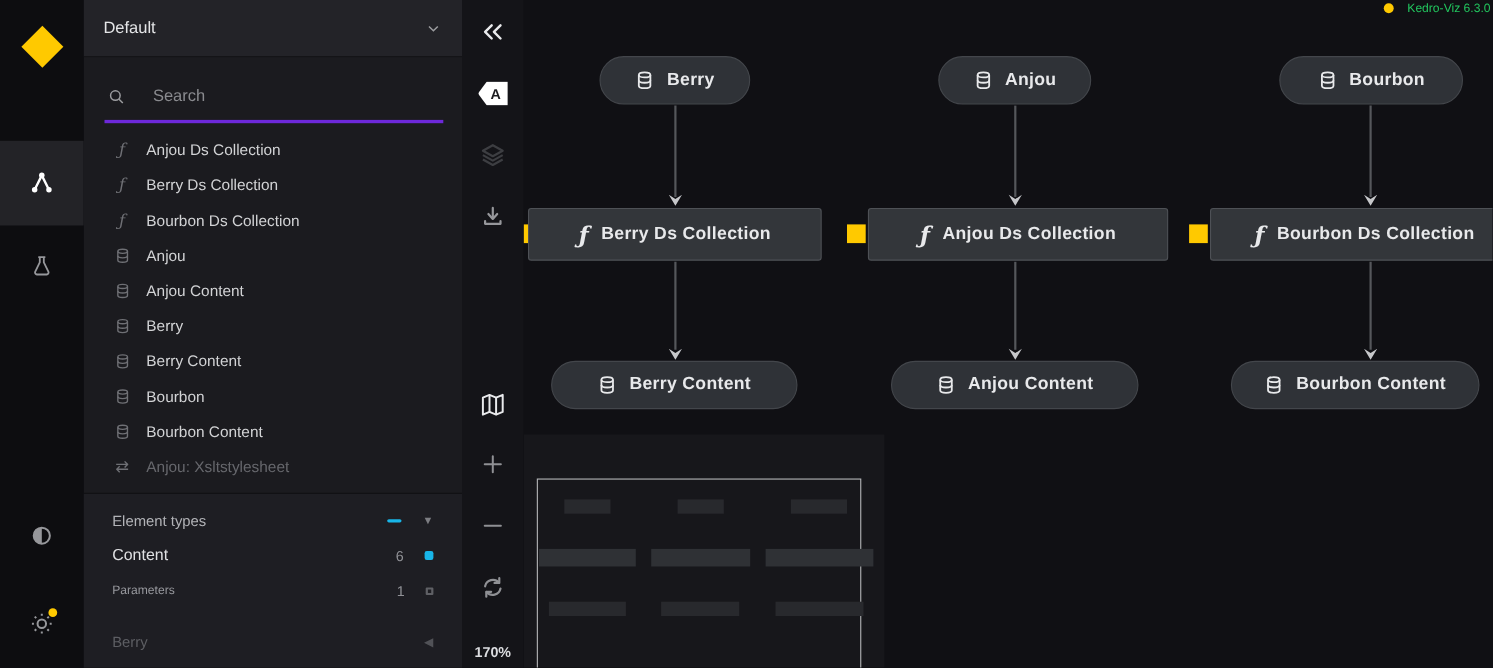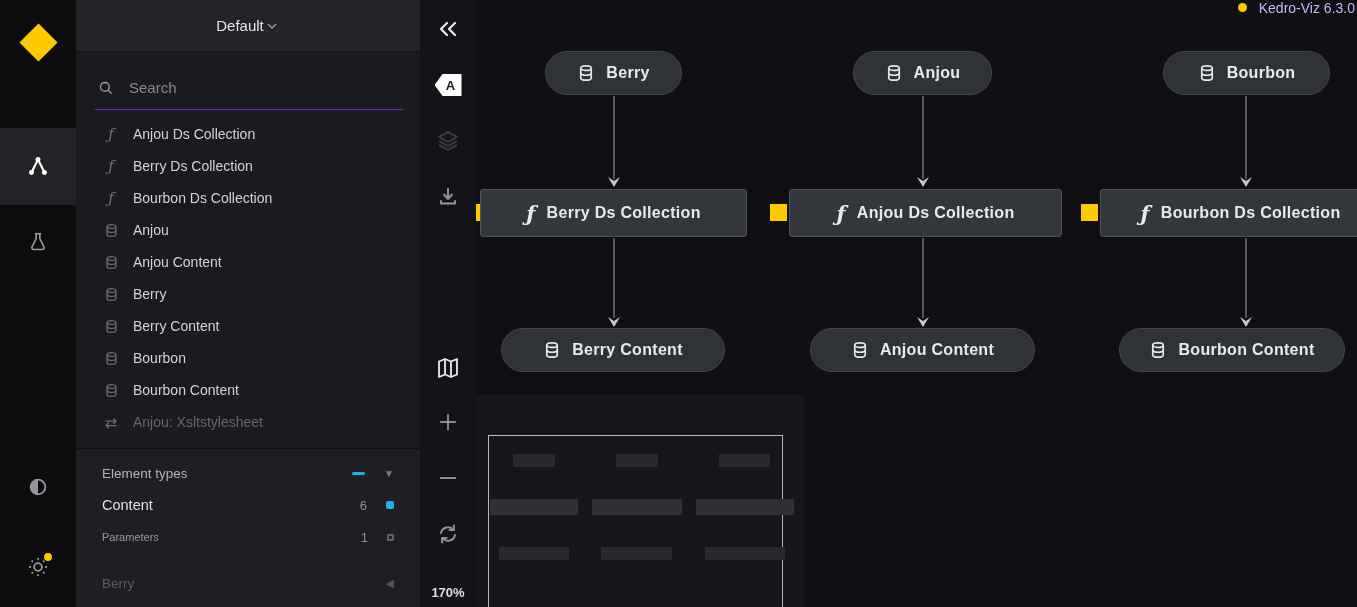--- a/index.html
+++ b/index.html
@@ -13,23 +13,23 @@
 
   
   .left-rail { position:absolute; left:0; top:0; width:76px; height:607px; background:#0d0d10; z-index:5; }
   .logo-wrap { position:absolute; left:0; top:16px; width:76px; height:52px; display:flex; align-items:center; justify-content:center; cursor:pointer; }
   .logo { width:27px; height:27px; background:#ffc900; transform:rotate(45deg); }
   .rail-item { position:absolute; left:0; width:76px; height:56px; display:flex; align-items:center; justify-content:center; cursor:pointer; }
   .rail-item.active { background:#232327; height:77px; }
 
   
   .sidebar { position:absolute; left:76px; top:0; width:344px; height:607px; background:#1b1b1f; z-index:4; }
-  .sb-header { height:52px; background:#232328; border-bottom:1px solid #131316; display:flex; align-items:center; justify-content:center; padding:0 18px 0 18px; cursor:pointer; }
+  .sb-header { height:52px; background:#232328; border-bottom:1px solid #131316; display:flex; align-items:center; justify-content:space-between; padding:0 18px 0 18px; cursor:pointer; }
   .sb-header .sel-label { font-size:15px; color:#e4e5e7; }
-  .search-row { margin:20px 17px 0 19px; display:flex; align-items:center; gap:12px; padding:6px 2px 12px 2px; border-bottom:1px solid #6d28d9;justify-content:flex-end; }
+  .search-row { margin:20px 17px 0 19px; display:flex; align-items:center; gap:22px; padding:6px 2px 12px 2px; border-bottom:3px solid #6d28d9;justify-content:flex-end; }
   .search-row input { flex:1; background:transparent; border:none; outline:none; font-size:15px; color:#d7d8da; font-family:"Liberation Sans",sans-serif; }
   .search-row input::placeholder { color:#8a8b8f; }
   .item-list { margin-top:8px; }
   .list-row { height:32px; display:flex; align-items:center; gap:13px; padding-left:26px; font-size:14px; color:#d2d3d5; cursor:pointer; }
   .list-row .row-icon { width:18px; display:flex; justify-content:center; color:#6f7075; }
   .list-row.dim { color:#66676c; }
   .fn-glyph { font-family:"DejaVu Serif", serif; font-style:italic; font-size:15px; line-height:1; }
   .swap-glyph { font-size:15px; line-height:1; }
 
   .filters { position:absolute; left:0; top:448px; width:344px; height:159px; background:#1e1e23; border-top:1px solid #101013; padding:8px 26px 0 26px;text-align:center; }
@@ -51,21 +51,21 @@
   .toolbar { position:absolute; left:420px; top:0; width:56px; height:607px; background:#141418; z-index:3; }
   .tool { position:absolute; left:0; width:56px; display:flex; justify-content:center; cursor:pointer; }
   .label-tag { width:27px; height:22px; background:#ffffff; clip-path:polygon(0 50%, 30% 0, 100% 0, 100% 100%, 30% 100%); display:flex; align-items:center; justify-content:center; padding-left:5px; }
   .label-tag span { color:#1c1c20; font-weight:bold; font-size:13px; }
   .zoom-label { position:absolute; left:0; top:585px; width:56px; text-align:center; font-size:13px; font-weight:bold; color:#dcdde0; }
 
   
   .canvas { position:absolute; left:476px; top:0; width:881px; height:607px; background:#101014; overflow:hidden; }
   .version { position:absolute; top:0; right:2px; height:15px; display:flex; align-items:center; gap:12px; }
   .version .dot { width:9px; height:9px; border-radius:50%; background:#ffc900; }
-  .version .vtext { font-size:14px; color:#c4b5fd; }
+  .version .vtext { font-size:11px; color:#22c55e; }
 
   .edges { position:absolute; left:0; top:0; }
 
   .node { position:absolute; display:flex; align-items:center; justify-content:center; gap:11px; color:#e8e9eb; font-weight:bold; font-size:16px; letter-spacing:.3px; cursor:pointer; white-space:nowrap; }
   .node.data { height:44px; border-radius:22px; background:#2f3237; border:1px solid #43464b; }
   .node.task { height:48px; border-radius:3px; background:#33363a; border:1px solid #4e5156; }
   .node .fn-big { font-family:"DejaVu Serif", serif; font-style:italic; font-weight:600; font-size:21px; }
   .param-sq { position:absolute; width:17px; height:17px; background:#ffc900; top:204px; }
 
   

